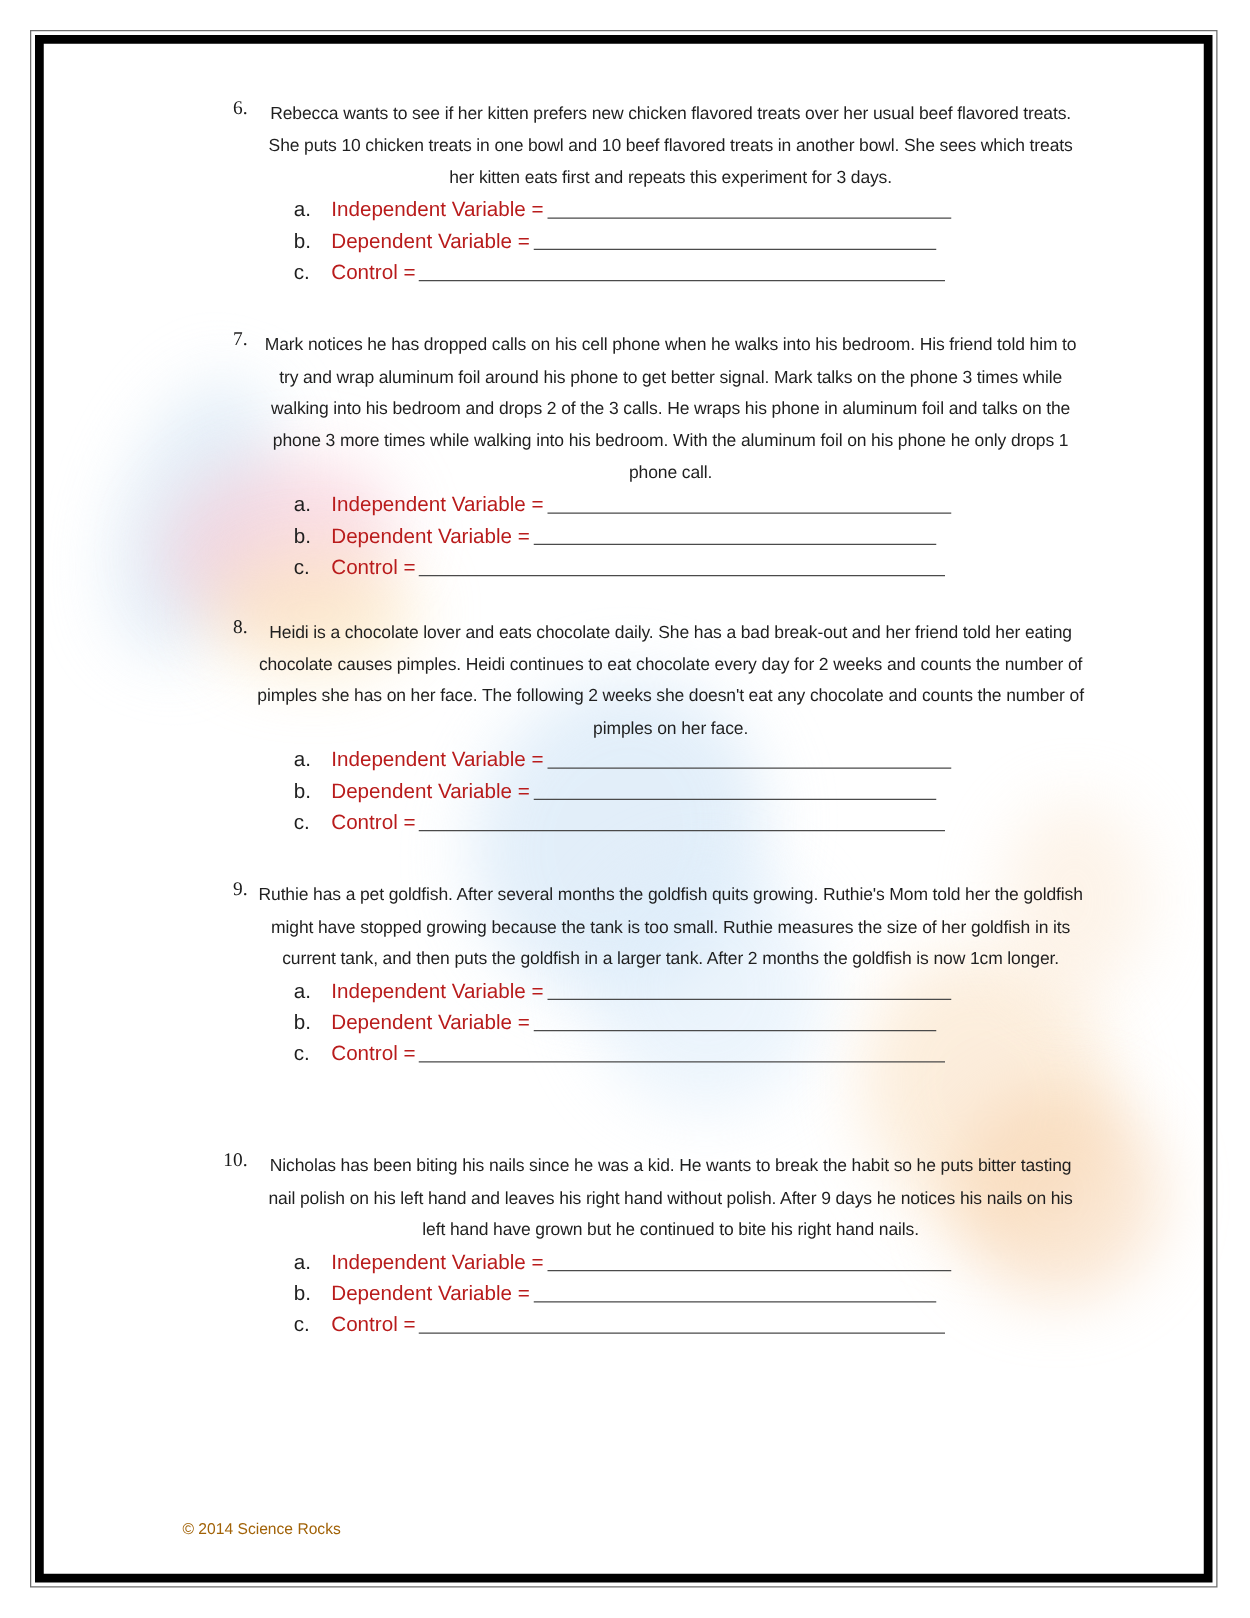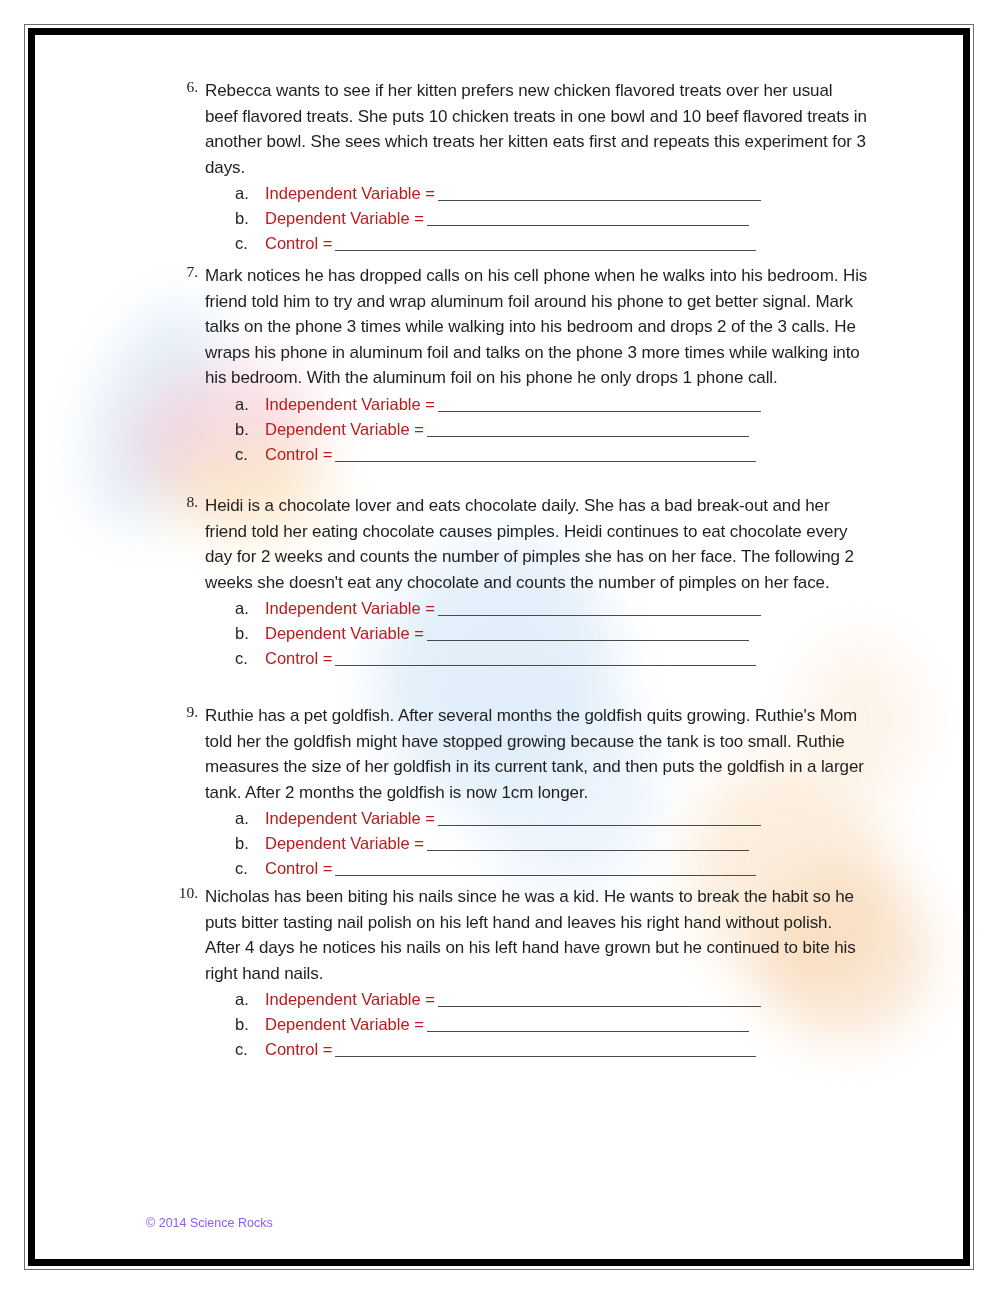--- a/index.html
+++ b/index.html
@@ -90,25 +90,25 @@
     position: absolute;
     left: 0;
     top: 0;
     width: 30px;
     text-align: right;
     font-family: "Liberation Serif", serif;
     font-size: 15.5px;
     color: #1b1b1b;
   }
   .q-text {
-    font-size: 17px;
+    font-size: 14px;
     line-height: 25.5px;
     color: #1f1f1f;
     letter-spacing: -0.1px;
-    text-align: left;
+    text-align: center;
     white-space: pre-wrap;
   }
 
   .subitems {
     margin-top: 1px;
     padding-left: 67px;
   }
   .subitem {
     position: relative;
     height: 25px;
@@ -134,28 +134,28 @@
   }
   .blank-a { width: 323px; }
   .blank-b { width: 322px; }
   .blank-c { width: 421px; }
 
   
   #q6  { top: 78px; }
   #q7  { top: 263px; }
   #q8  { top: 493px; }
   #q9  { top: 703px; }
-  #q10 { top: 884px; }
+  #q10 { top: 920px; }
 
   .footer {
     position: absolute;
     left: 146px;
     top: 1216px;
     font-size: 12.5px;
-    color: #8b5cf6;
+    color: #a16207;
     font-family: "Liberation Sans", sans-serif;
     z-index: 2;
   }
 </style>
 </head>
 <body>
 
 <div class="page-frame">
   <div class="page-frame-inner"></div>
 </div>
@@ -241,21 +241,21 @@
       </div>
       <div class="subitem">
         <span class="sub-letter">c.</span><span class="sub-label">Control =</span><span class="blank-line blank-c"></span>
       </div>
     </div>
   </div>
 
   <div class="question" id="q10">
     <div class="q-body">
       <span class="q-num">10.</span>
-      <div class="q-text">Nicholas has been biting his nails since he was a kid. He wants to break the habit so he puts bitter tasting nail polish on his left hand and leaves his right hand without polish. After 4 days he notices his nails on his left hand have grown but he continued to bite his right hand nails.</div>
+      <div class="q-text">Nicholas has been biting his nails since he was a kid. He wants to break the habit so he puts bitter tasting nail polish on his left hand and leaves his right hand without polish. After 9 days he notices his nails on his left hand have grown but he continued to bite his right hand nails.</div>
     </div>
     <div class="subitems">
       <div class="subitem">
         <span class="sub-letter">a.</span><span class="sub-label">Independent Variable =</span><span class="blank-line blank-a"></span>
       </div>
       <div class="subitem">
         <span class="sub-letter">b.</span><span class="sub-label">Dependent Variable =</span><span class="blank-line blank-b"></span>
       </div>
       <div class="subitem">
         <span class="sub-letter">c.</span><span class="sub-label">Control =</span><span class="blank-line blank-c"></span>

